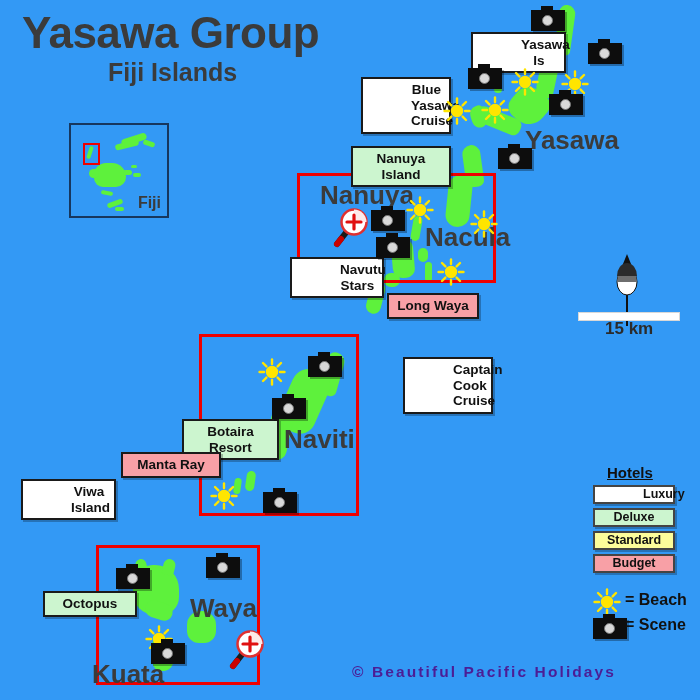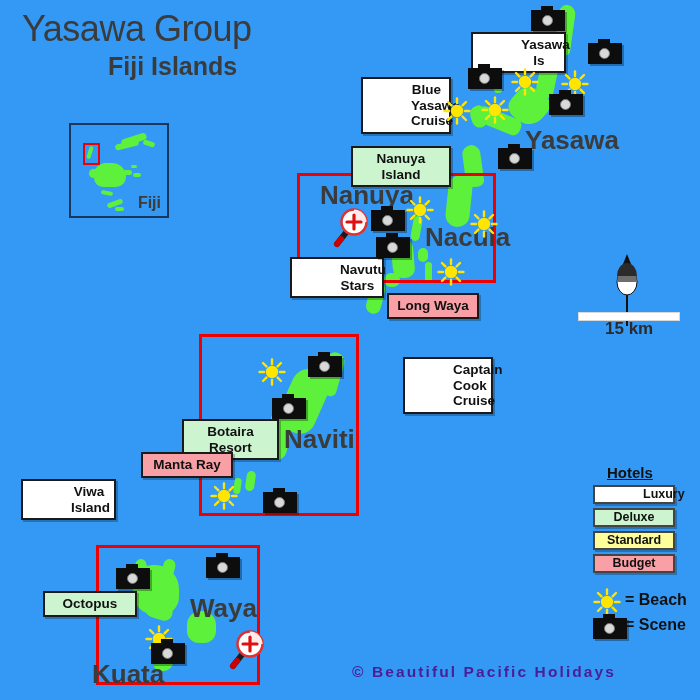--- a/index.html
+++ b/index.html
@@ -15,29 +15,29 @@
     overflow: hidden;
     font-family: "Liberation Sans", sans-serif;
     -webkit-font-smoothing: none;
   }
 
   
   .title {
     position: absolute;
     left: 22px;
     top: 8px;
-    font-size: 36px;
-    font-weight: normal;
+    font-size: 44px;
+    font-weight: bold;
     color: #3b3b3b;
     letter-spacing: -0.5px;
   }
   .subtitle {
     position: absolute;
     left: 108px;
-    top: 52px;
+    top: 58px;
     font-size: 25px;
     font-weight: bold;
     color: #3b3b3b;
   }
 
   
   .inset {
     position: absolute;
     left: 37px;
     top: 123px;
@@ -283,21 +283,21 @@
 
   <div class="lbl lux" style="left:471px;top:32px;width:95px;">Yasawa  Is</div>
   <div class="lbl lux" style="left:361px;top:77px;width:90px;">Blue Yasawa
 Cruise</div>
   <div class="lbl del" style="left:351px;top:146px;width:100px;">Nanuya Island</div>
   <div class="lbl lux" style="left:290px;top:257px;width:94px;">Navutu  Stars</div>
   <div class="lbl bud" style="left:387px;top:293px;width:92px;">Long Waya</div>
   <div class="lbl lux" style="left:403px;top:357px;width:90px;">Captain Cook
 Cruise</div>
   <div class="lbl del" style="left:182px;top:419px;width:97px;">Botaira Resort</div>
-  <div class="lbl bud" style="left:141px;top:452px;width:92px;text-align:center;">Manta Ray</div>
+  <div class="lbl bud" style="left:121px;top:452px;width:100px;text-align:center;">Manta Ray</div>
   <div class="lbl lux" style="left:21px;top:479px;width:95px;">Viwa Island</div>
   <div class="lbl del" style="left:43px;top:591px;width:94px;">Octopus</div>
 
   <div id="sun-layer">
       <div class="sun" style="left: 511px; top: 68px;"><svg width="28" height="28" viewBox="0 0 28 28">
   <circle cx="14" cy="14" r="6.2" fill="#ffe500"></circle>
   <g stroke="#ffe500" stroke-width="2.4" stroke-linecap="round">
     <line x1="14" y1="1.5" x2="14" y2="6"></line>
             <line x1="14" y1="22" x2="14" y2="26.5"></line>
     <line x1="1.5" y1="14" x2="6" y2="14"></line>

